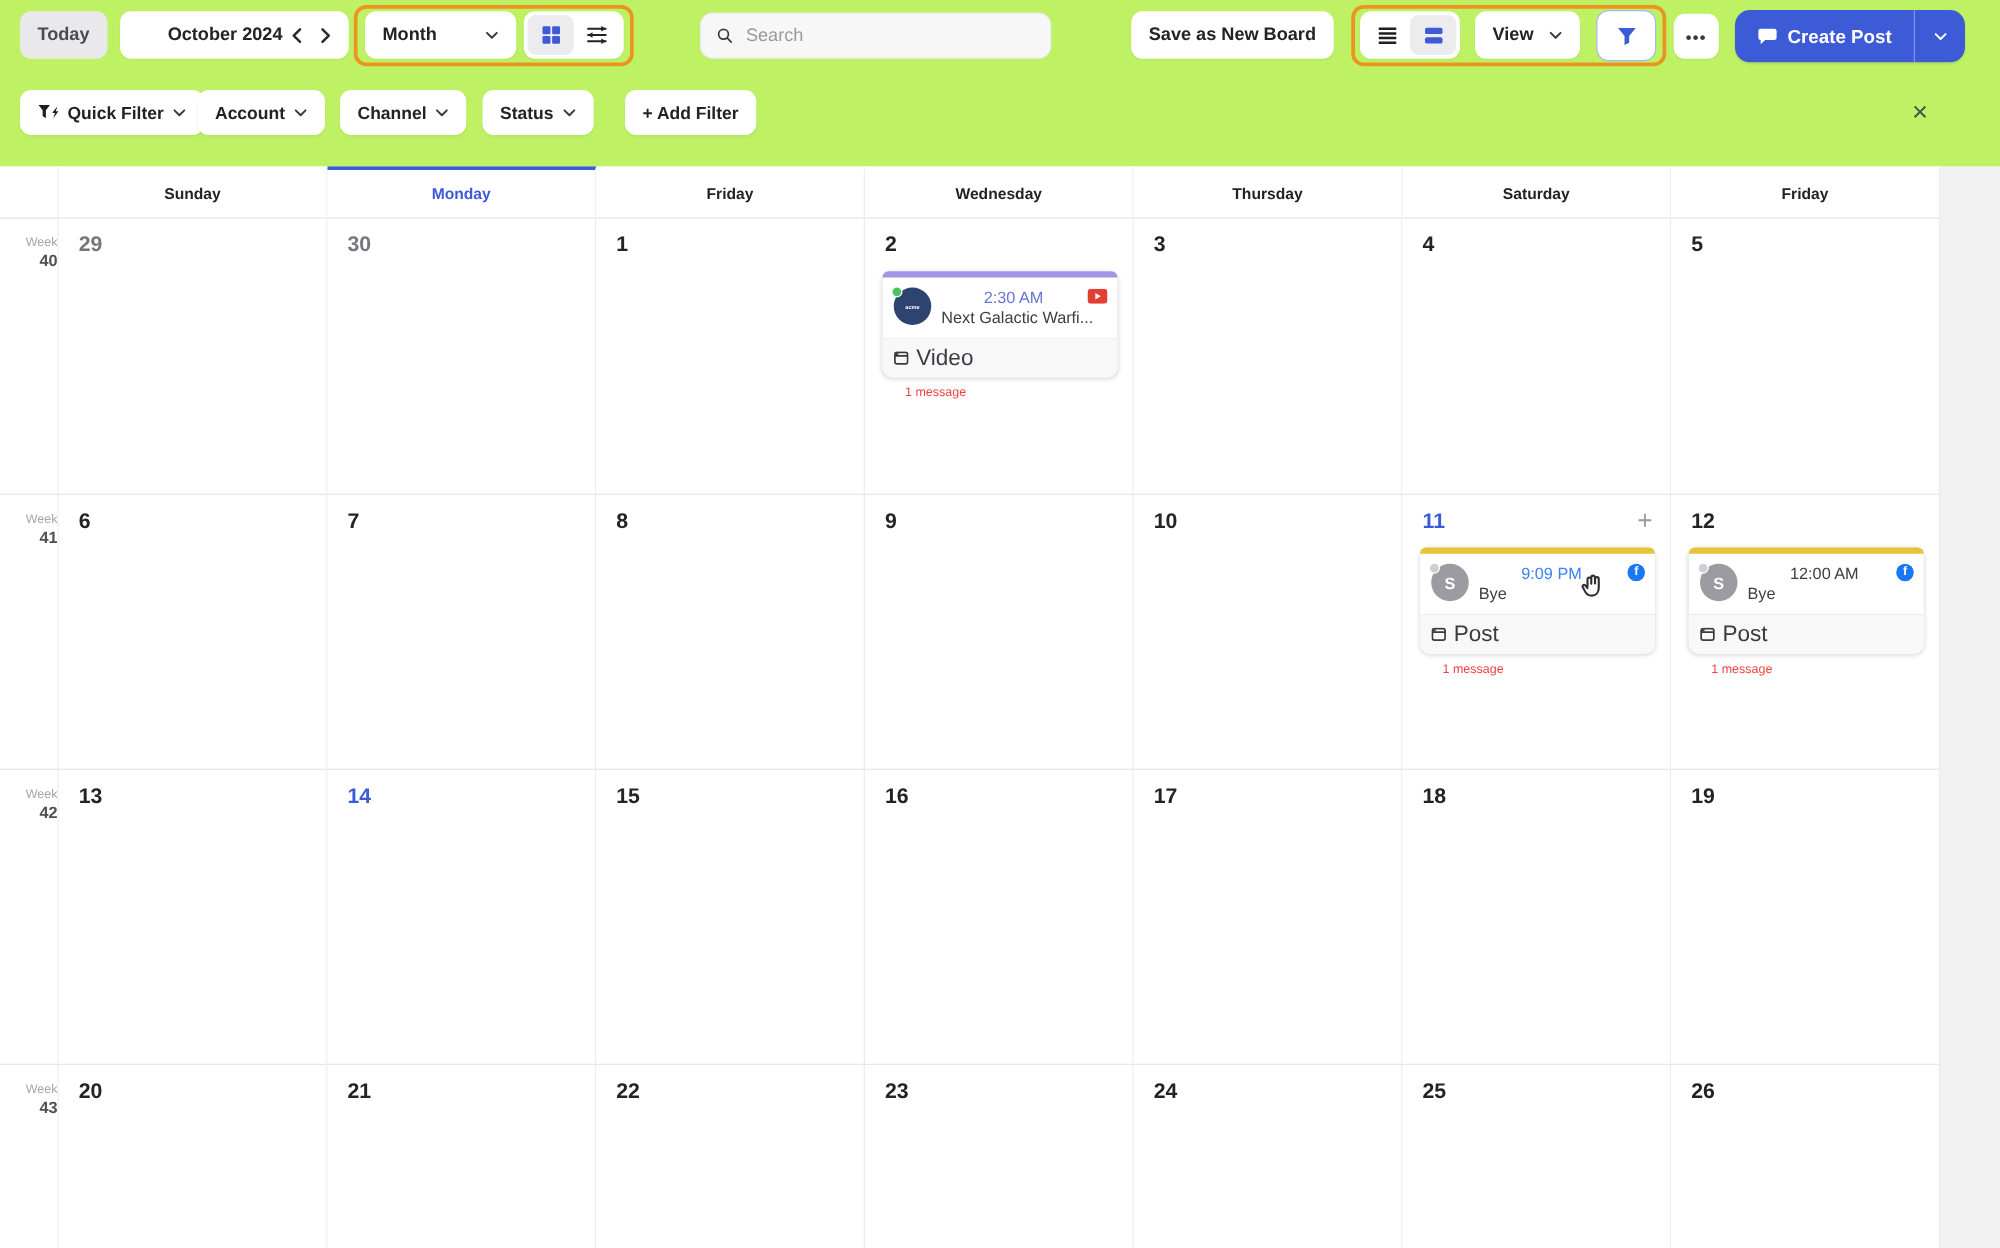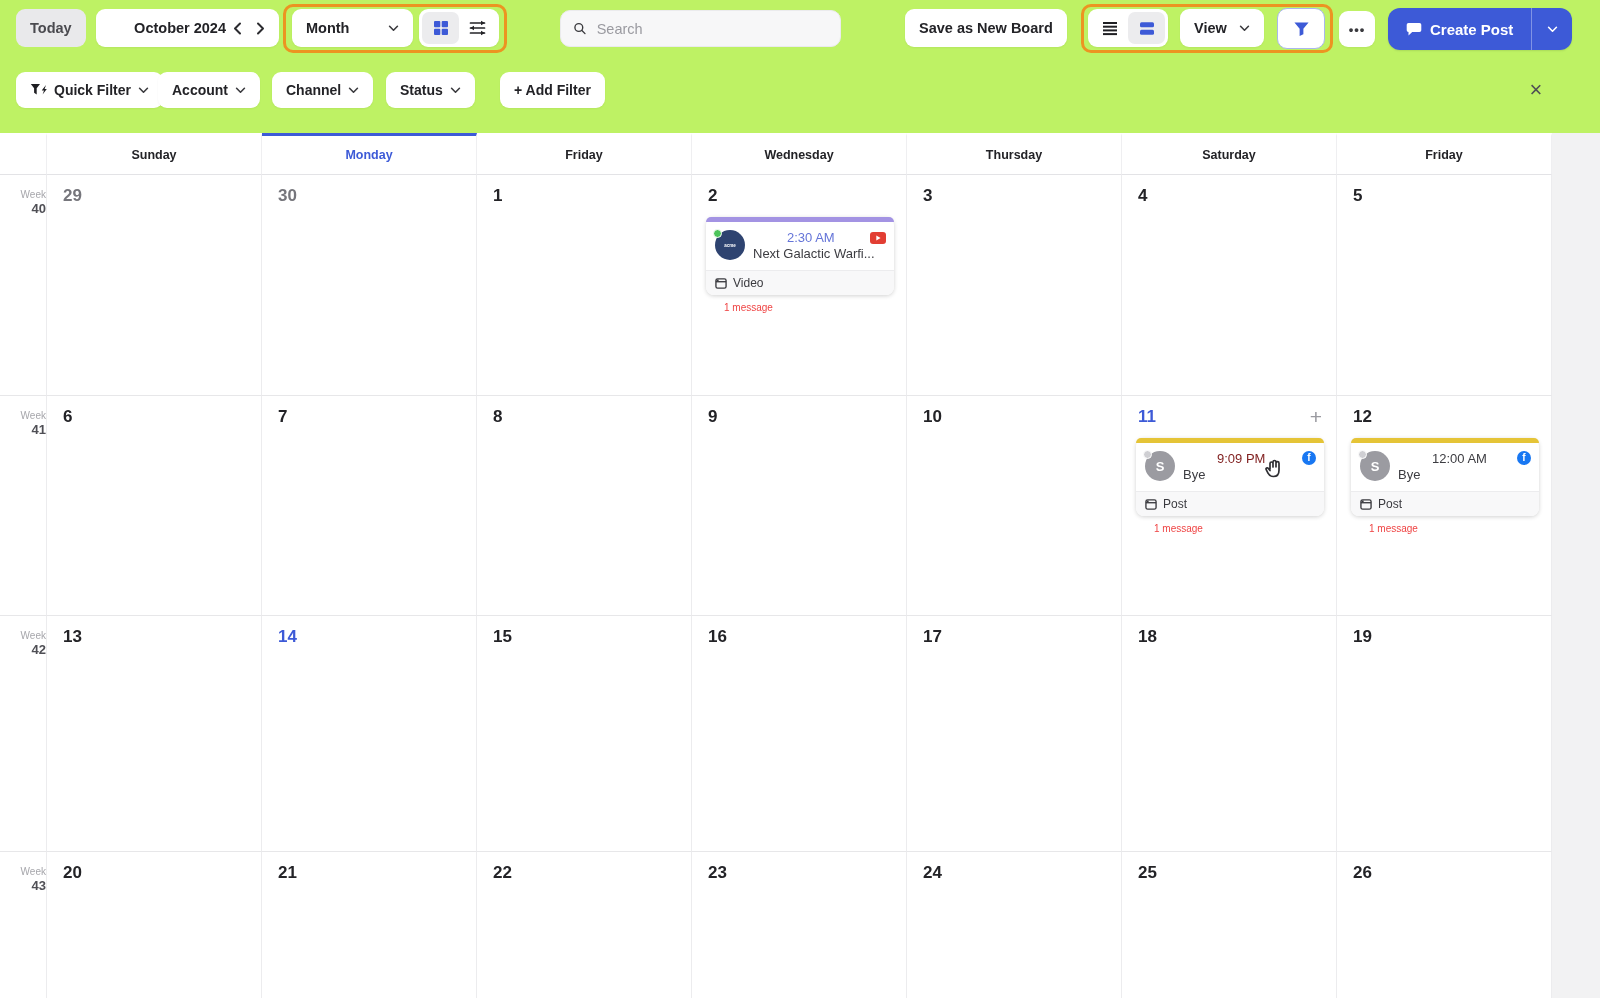--- a/index.html
+++ b/index.html
@@ -60,21 +60,21 @@
   .avatar{position:relative;width:30px;height:30px;border-radius:50%;flex:0 0 auto;
     display:flex;align-items:center;justify-content:center;color:#fff;font-weight:700;}
   .avatar .dot{position:absolute;left:-2px;top:-1px;width:9px;height:9px;border-radius:50%;border:1.5px solid #fff;}
   .ctext{min-width:0;}
   .ctime{font-size:13px;line-height:1.25;margin-left:34px;}
   .ctitle{font-size:13px;color:#3C3C41;line-height:1.3;white-space:nowrap;overflow:hidden;}
   .net{position:absolute;right:8px;top:8px;}
   .fb{width:14px;height:14px;border-radius:50%;background:#1877F2;color:#fff;font-size:10px;font-weight:700;
     display:flex;align-items:center;justify-content:center;line-height:1;}
   .cfoot{display:flex;align-items:center;gap:6px;background:#F8F8F9;border-top:1px solid #ECECEE;
-    border-radius:0 0 8px 8px;padding:5px 9px;font-size:12px;color:#3A3A3F;}
+    border-radius:0 0 8px 8px;padding:5px 9px;font-size:18px;color:#3A3A3F;}
   .msg{margin:7px 0 0 32px;font-size:10px;color:#ef4444;cursor:pointer;}
   .hand{position:absolute;right:38px;top:14px;z-index:3;}
 </style>
 </head>
 <body>
 
 <div id="chrome">
 
   <div class="btn flat" style="left:16px;top:9px">
     <span>Today</span>
@@ -301,21 +301,21 @@
         <div class="date hl">11</div>
         <span class="add-btn">+</span>
         <div class="card">
           <div class="accent" style="background: rgb(229, 196, 55);"></div>
           <div class="body">
             <div class="avatar" style="background: rgb(155, 155, 161);">
               <span style="font-size: 13px;">S</span>
               <span class="dot" style="background: rgb(207, 207, 211);"></span>
             </div>
             <div class="ctext">
-              <div class="ctime" style="color: #7f1d1d;">9:09 PM</div>
+              <div class="ctime" style="color: #3b82f6;">9:09 PM</div>
               <div class="ctitle">Bye</div>
             </div>
             <span class="net">
               <span class="fb">f</span>
             </span>
             <span class="hand"><svg width="24" height="26" viewBox="0 0 24 26">
                 <path d="M8 12 V6.5 a1.5 1.5 0 0 1 3 0 V10 M11 9.5 V5 a1.5 1.5 0 0 1 3 0 v4.8 M14 9.8 V6.2 a1.5 1.5 0 0 1 3 0 v7 c0 4 -2.3 6.3 -5.6 6.3 c-2.8 0 -4.3 -1.2 -5.4 -3.4 L4.2 12.6 c-.7-1.3 1-2.4 2-1.3 L8 13.5" fill="#fff" stroke="#2F2F33" stroke-width="1.7" stroke-linejoin="round" stroke-linecap="round"></path>
               </svg></span>
           </div>
           <div class="cfoot">

